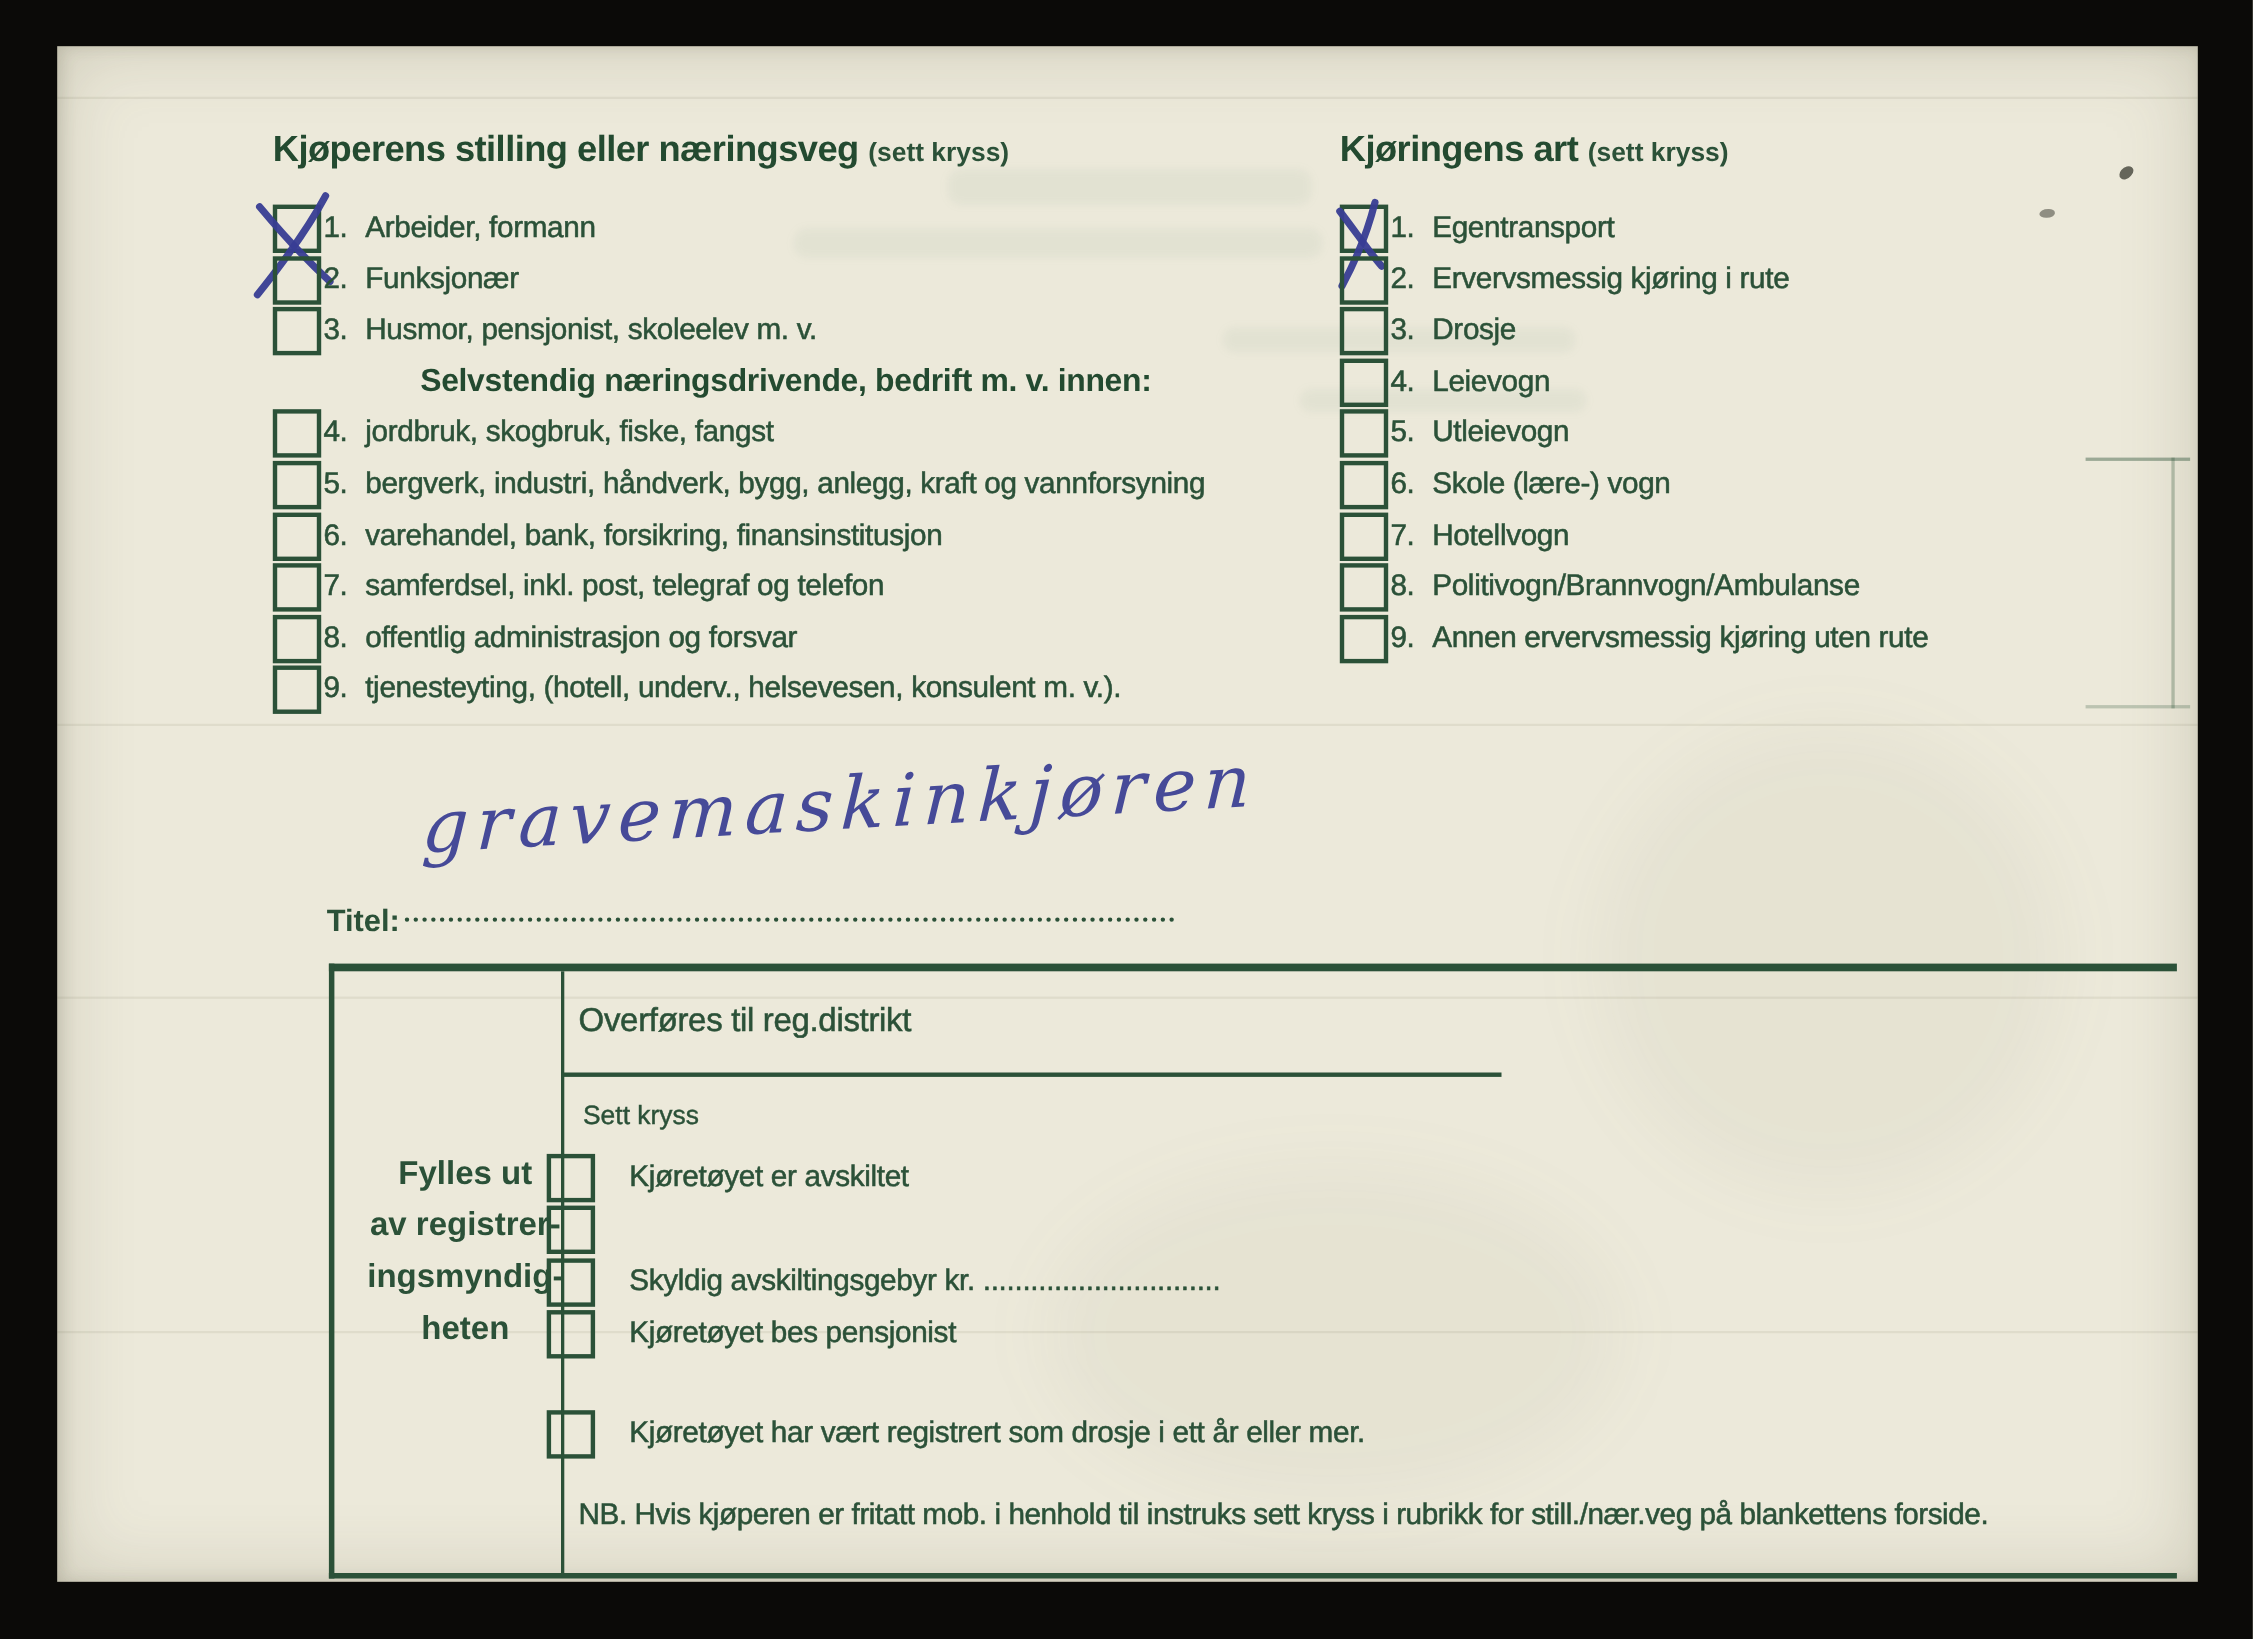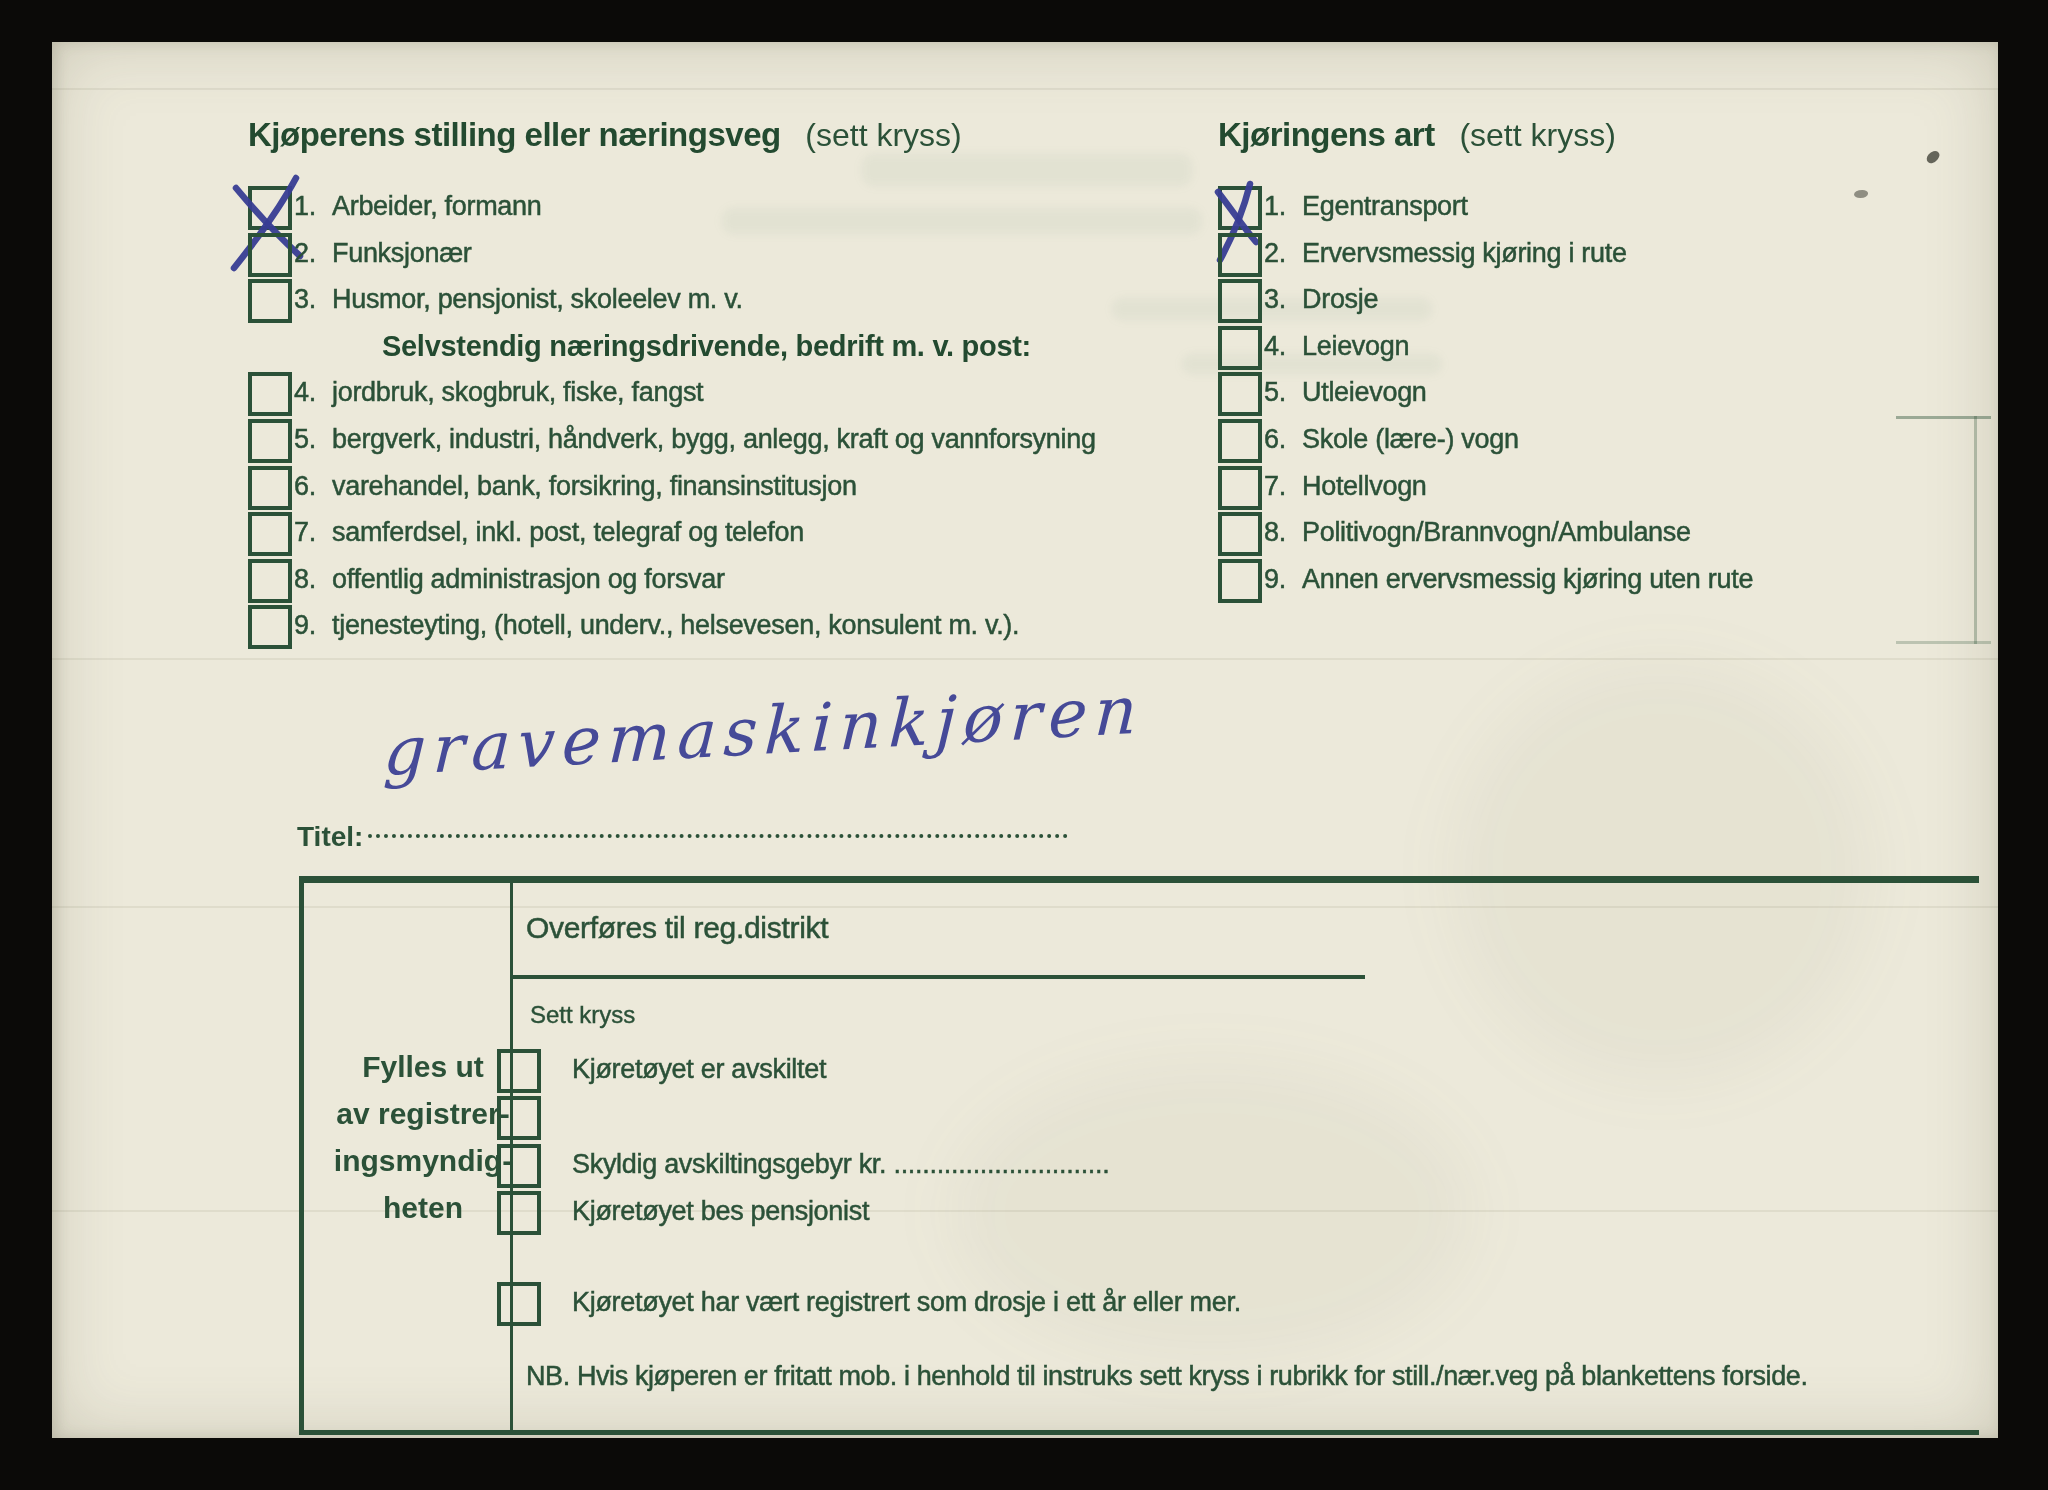--- a/index.html
+++ b/index.html
@@ -23,21 +23,21 @@
   
   .streak{position:absolute;left:0;width:100%;height:2px;background:rgba(110,105,80,.10);}
   .smudge{position:absolute;background:rgba(100,140,110,.07);filter:blur(4px);border-radius:12px;}
   .blotch{position:absolute;background:rgba(120,112,88,.05);filter:blur(30px);border-radius:50%;}
   .speck{position:absolute;background:#44443a;border-radius:60% 40% 55% 45%;}
 
   .heading{
     position:absolute;color:var(--green-bold);font-weight:700;
     font-size:33px;letter-spacing:-.5px;white-space:nowrap;
   }
-  .heading .note{font-weight:400;font-size:32px;letter-spacing:0;color:var(--green);margin-left:16px;}
+  .heading .note{font-weight:700;font-size:24px;letter-spacing:0;color:var(--green);}
 
   .row{position:absolute;height:44px;}
   .cb{
     position:absolute;left:0;top:0;width:36px;height:36px;
     border:4px solid var(--green);background:transparent;box-sizing:content-box;
   }
   .row .txt{
     position:absolute;left:46px;top:5px;color:var(--green);
     font-size:27px;letter-spacing:-.3px;white-space:nowrap;
     -webkit-text-stroke:.5px var(--green);
@@ -175,21 +175,21 @@
       <div class="txt"><span class="num">1.</span><span>Arbeider, formann</span></div>
     </div>
     <div class="row" style="left: 196px; top: 190.6px;">
       <div class="cb"></div>
       <div class="txt"><span class="num">2.</span><span>Funksjonær</span></div>
     </div>
     <div class="row" style="left: 196px; top: 237.2px;">
       <div class="cb"></div>
       <div class="txt"><span class="num">3.</span><span>Husmor, pensjonist, skoleelev m. v.</span></div>
     </div>
-    <div class="subhead" style="top: 287.8px;">Selvstendig næringsdrivende, bedrift m. v. post:</div>
+    <div class="subhead" style="top: 287.8px;">Selvstendig næringsdrivende, bedrift m. v. innen:</div>
     <div class="row" style="left: 196px; top: 330.4px;">
       <div class="cb"></div>
       <div class="txt"><span class="num">4.</span><span>jordbruk, skogbruk, fiske, fangst</span></div>
     </div>
     <div class="row" style="left: 196px; top: 377px;">
       <div class="cb"></div>
       <div class="txt"><span class="num">5.</span><span>bergverk, industri, håndverk, bygg, anlegg, kraft og vannforsyning</span></div>
     </div>
     <div class="row" style="left: 196px; top: 423.6px;">
       <div class="cb"></div>

